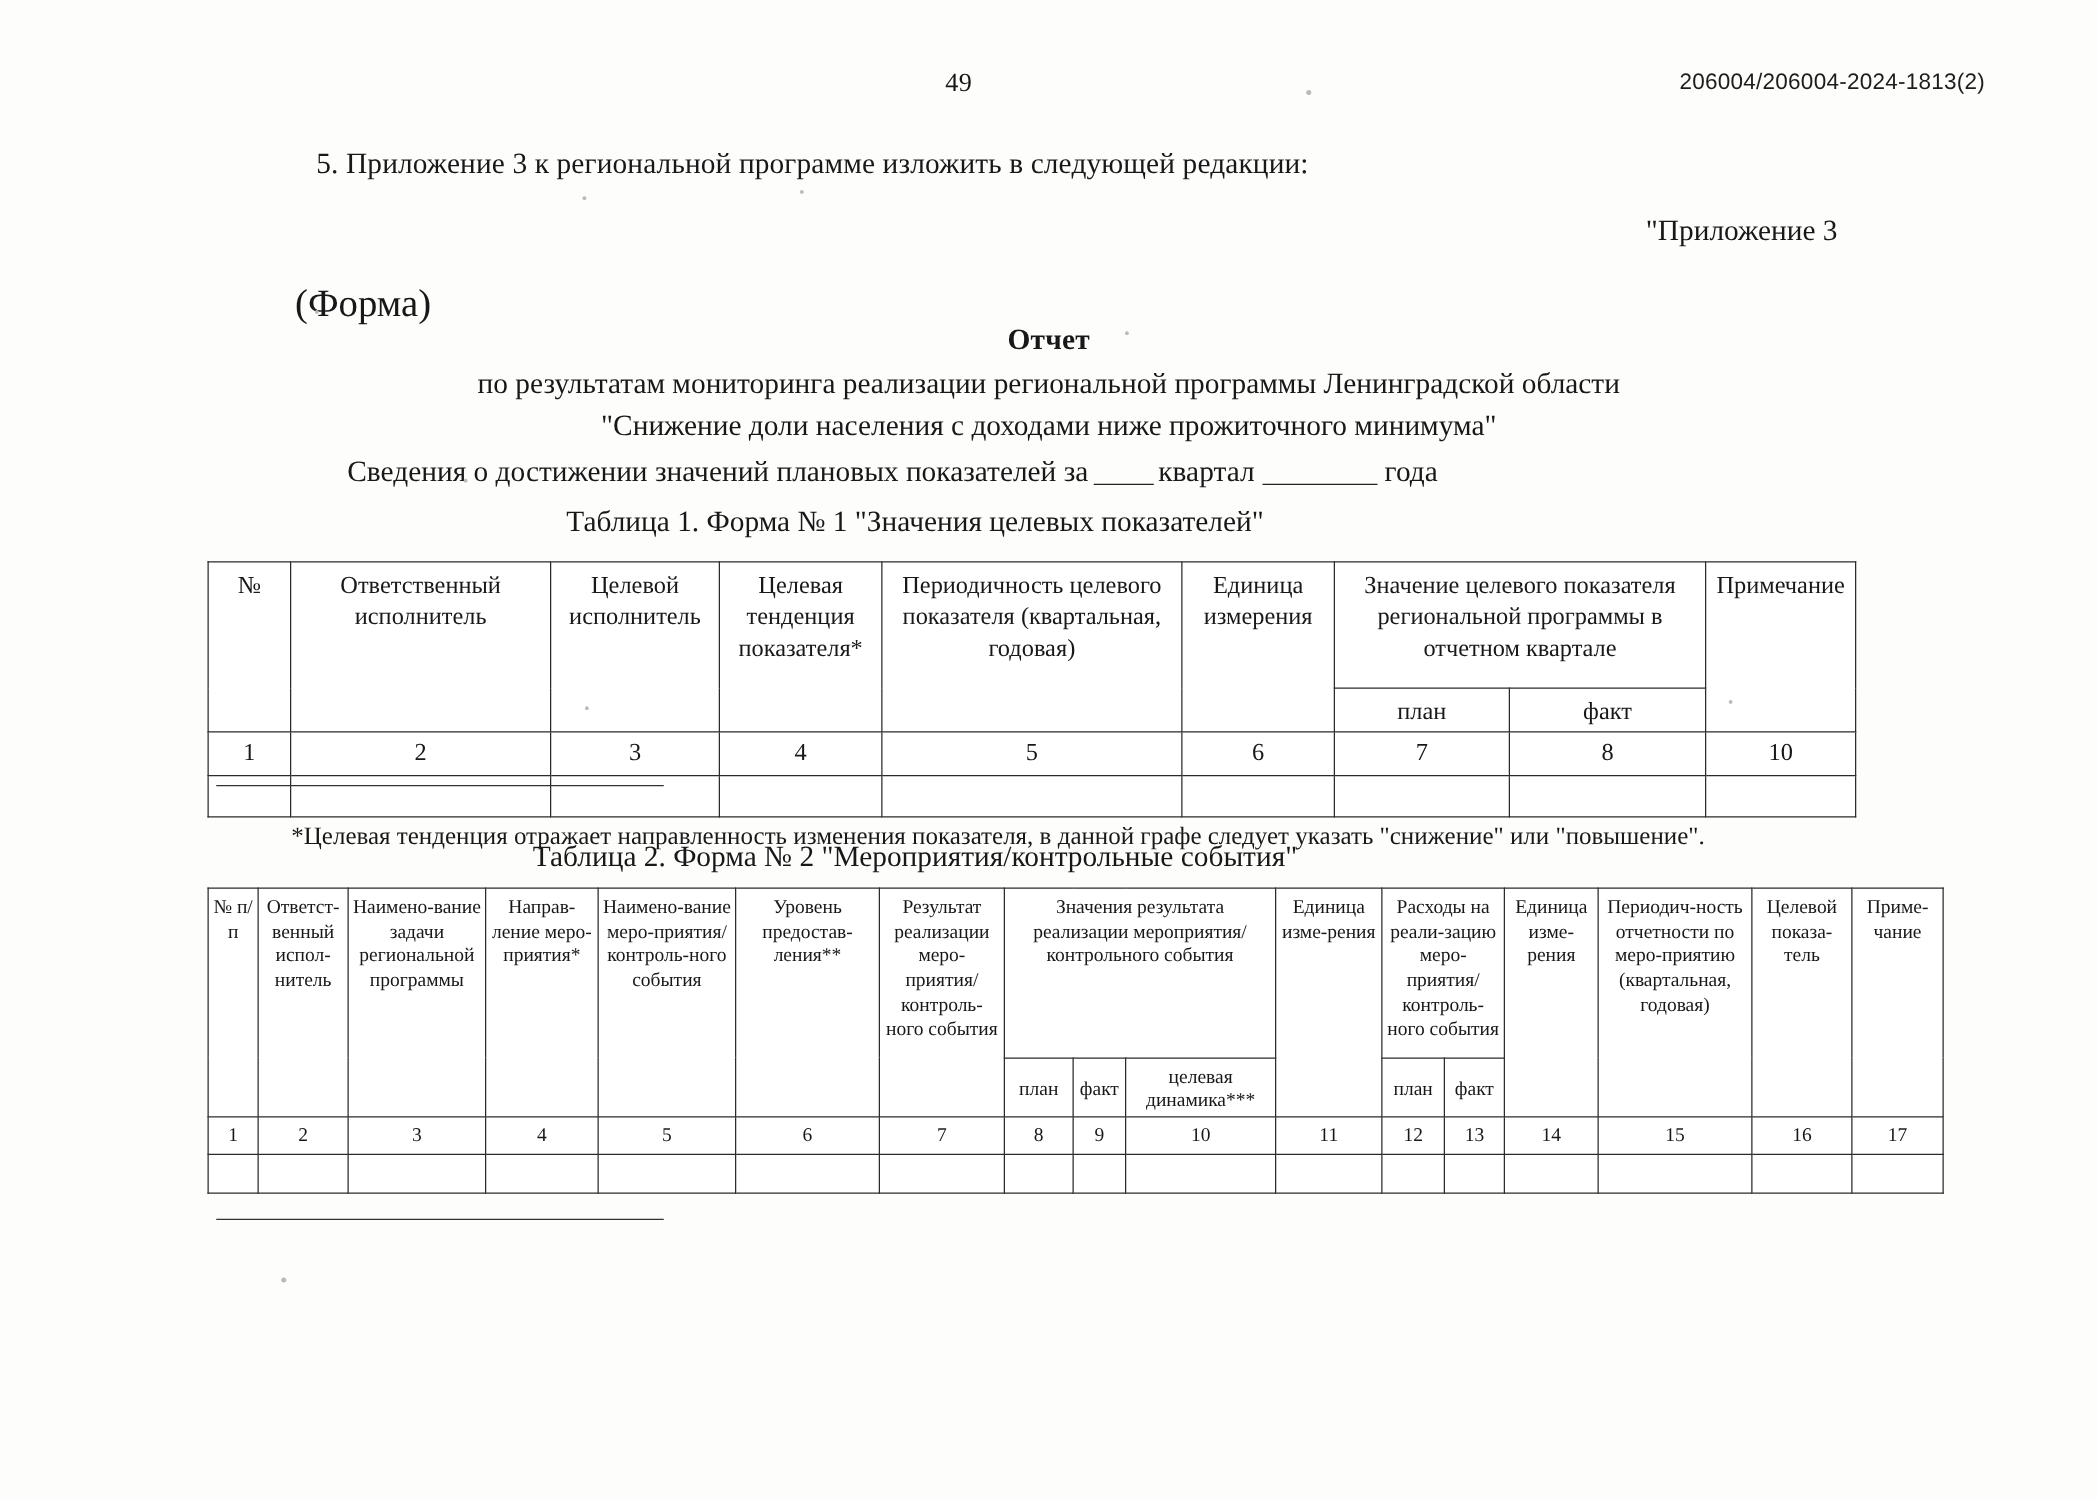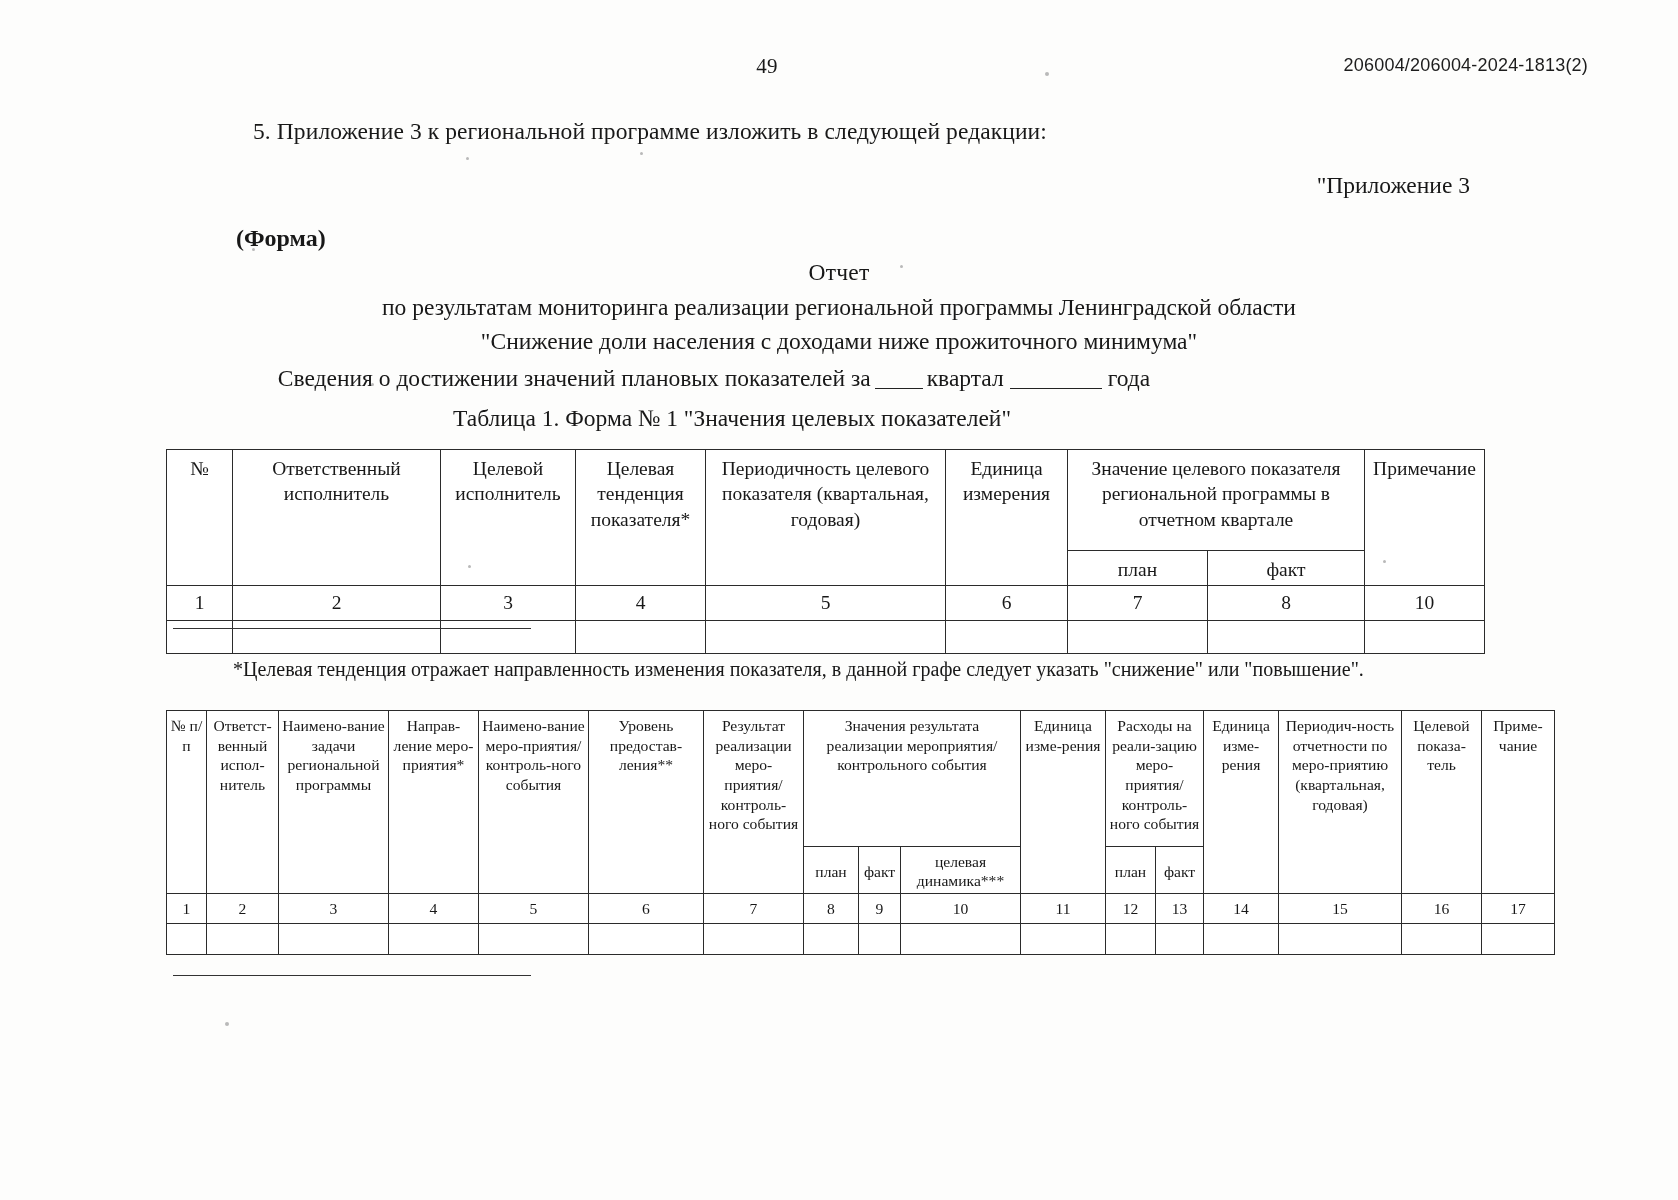--- a/index.html
+++ b/index.html
@@ -57,34 +57,33 @@
     text-align: left;
     font-size: 23.5px;
     line-height: 1.48;
   }
   .annex-block div { white-space: nowrap; }
 
   .form-word {
     position: absolute;
     top: 225px;
     left: 236px;
-    font-size: 24px;
-    font-weight: bold;
+    font-size: 31px;
   }
 
   .center-block {
     position: absolute;
     top: 255px;
     left: 0;
     width: 1678px;
     text-align: center;
     font-size: 23.5px;
     line-height: 1.47;
   }
-  .center-block .t-otchet { letter-spacing: .2px; }
+  .center-block .t-otchet { letter-spacing: .2px; font-weight: bold; }
 
   .svedeniya {
     position: absolute;
     top: 365px;
     left: 0;
     width: 1428px;
     text-align: center;
     font-size: 23.5px;
   }
   .blank-short {
@@ -264,20 +263,21 @@
       <td class="blankrow"></td>
       <td class="blankrow"></td>
       <td class="blankrow"></td>
     </tr>
   </tbody>
     </table>
 
   <div class="fn-rule"></div>
   <div class="footnote">*Целевая тенденция отражает направленность изменения показателя, в данной графе следует указать "снижение" или "повышение".</div>
 
+  <div class="table-caption" id="cap2">Таблица 2. Форма № 2 "Мероприятия/контрольные события"</div>
 
   <table class="doc" id="t2">
     <colgroup>
       <col style="width:40px">
         <col style="width:72px">
         <col style="width:110px">
         <col style="width:90px">
       <col style="width:110px">
         <col style="width:115px">
         <col style="width:100px">

